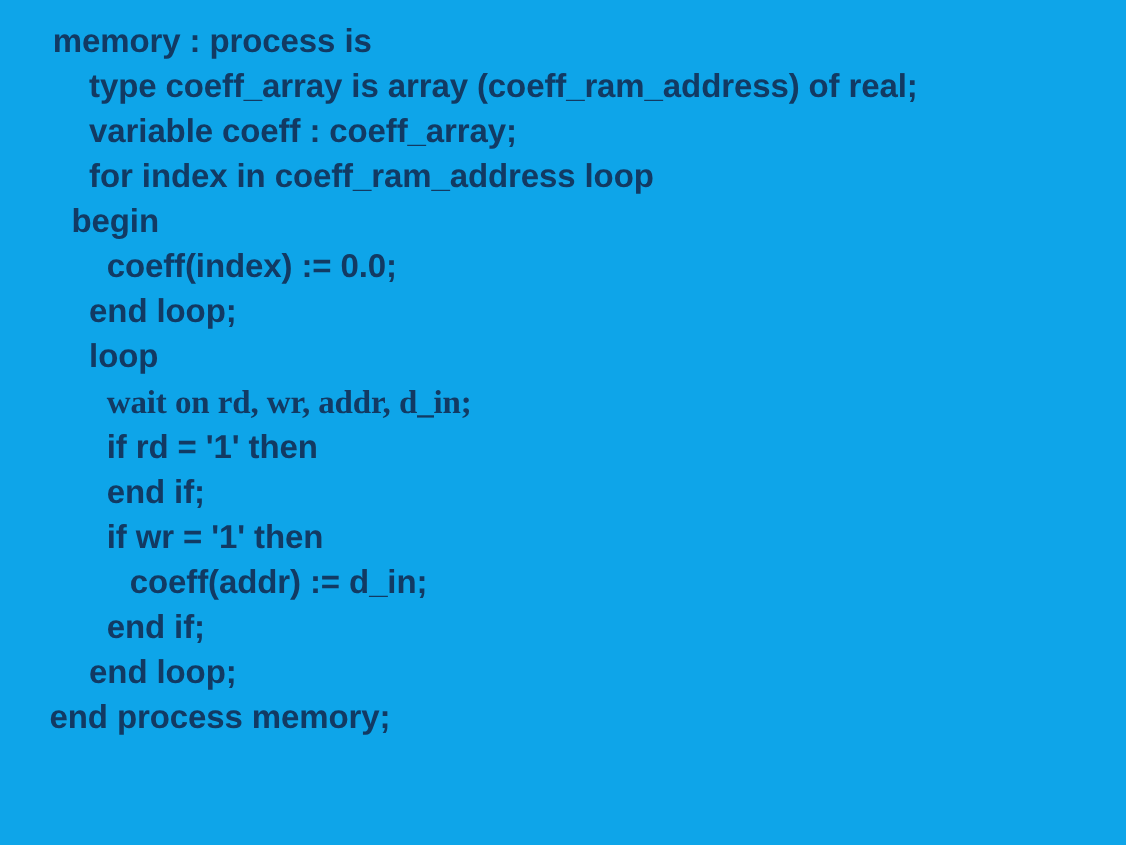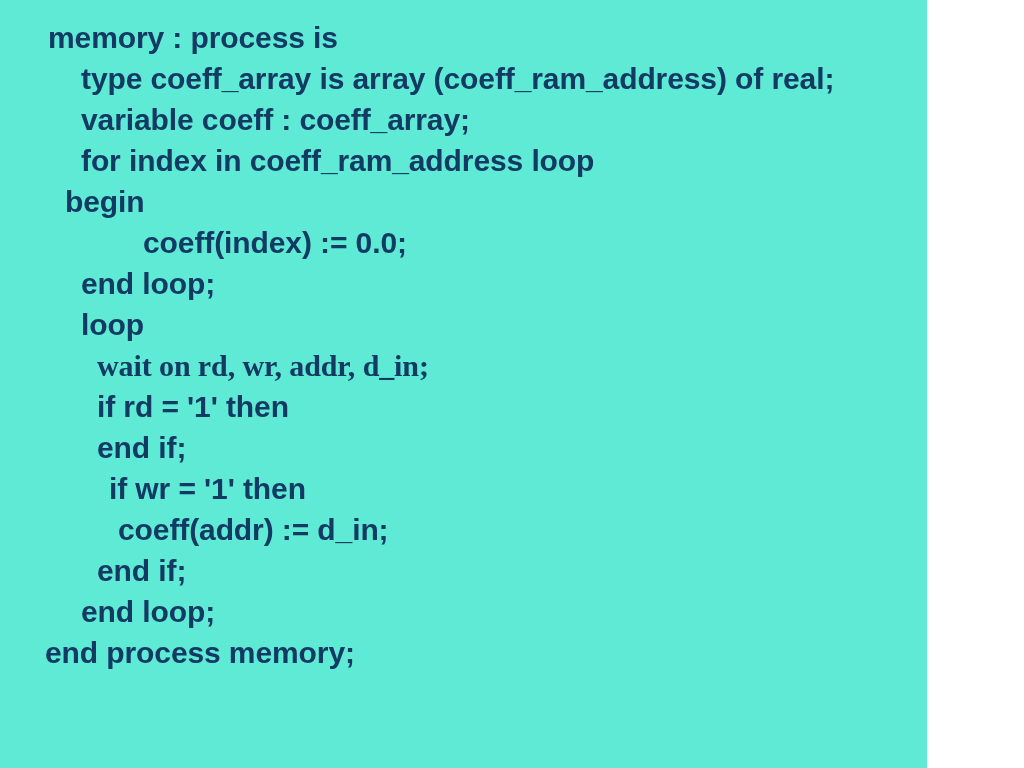--- a/index.html
+++ b/index.html
@@ -11,23 +11,23 @@
   body {
     width: 1024px;
     height: 768px;
     background: #ffffff;
     font-family: "Liberation Sans", sans-serif;
     overflow: hidden;
   }
 
   .slide {
     position: relative;
-    width: 927px;
+    width: 1024px;
     height: 768px;
-    background: #5eead4;
+    background: #0ea5e9;
     box-sizing: border-box;
   }
 
   .code-block {
     position: absolute;
     left: 0;
     top: 17px;
     width: 1024px;
     padding: 0;
     margin: 0;
@@ -57,25 +57,25 @@
 </head>
 <body style="background: rgb(255, 255, 255);">
 
 <div class="slide">
   <div class="code-block" id="code-listing">
       <div class="code-line ind-0" style="color: rgb(18, 58, 99);">memory : process is</div>
       <div class="code-line ind-2" style="color: rgb(18, 58, 99);">type coeff_array is array (coeff_ram_address) of real;</div>
       <div class="code-line ind-2" style="color: rgb(18, 58, 99);">variable coeff : coeff_array;</div>
       <div class="code-line ind-2" style="color: rgb(18, 58, 99);">for index in coeff_ram_address loop</div>
       <div class="code-line ind-1" style="color: rgb(18, 58, 99);">begin</div>
-      <div class="code-line ind-3" style="color: rgb(18, 58, 99); margin-left: 46px;">coeff(index) := 0.0;</div>
+      <div class="code-line ind-3" style="color: rgb(18, 58, 99);">coeff(index) := 0.0;</div>
       <div class="code-line ind-2" style="color: rgb(18, 58, 99);">end loop;</div>
       <div class="code-line ind-2" style="color: rgb(18, 58, 99);">loop</div>
       <div class="code-line ind-3" style="color: rgb(18, 58, 99); font-family: Liberation Serif, serif;">wait on rd, wr, addr, d_in;</div>
       <div class="code-line ind-3" style="color: rgb(18, 58, 99);">if rd = '1' then</div>
       <div class="code-line ind-3" style="color: rgb(18, 58, 99);">end if;</div>
-      <div class="code-line ind-3" style="color: rgb(18, 58, 99); margin-left: 12px;">if wr = '1' then</div>
+      <div class="code-line ind-3" style="color: rgb(18, 58, 99);">if wr = '1' then</div>
       <div class="code-line ind-4" style="color: rgb(18, 58, 99);">coeff(addr) := d_in;</div>
       <div class="code-line ind-3" style="color: rgb(18, 58, 99);">end if;</div>
       <div class="code-line ind-2" style="color: rgb(18, 58, 99);">end loop;</div>
       <div class="code-line ind-1" style="color: rgb(18, 58, 99); padding-left: 45px;">end process memory;</div>
     </div>
 </div>
 
 </body></html>

